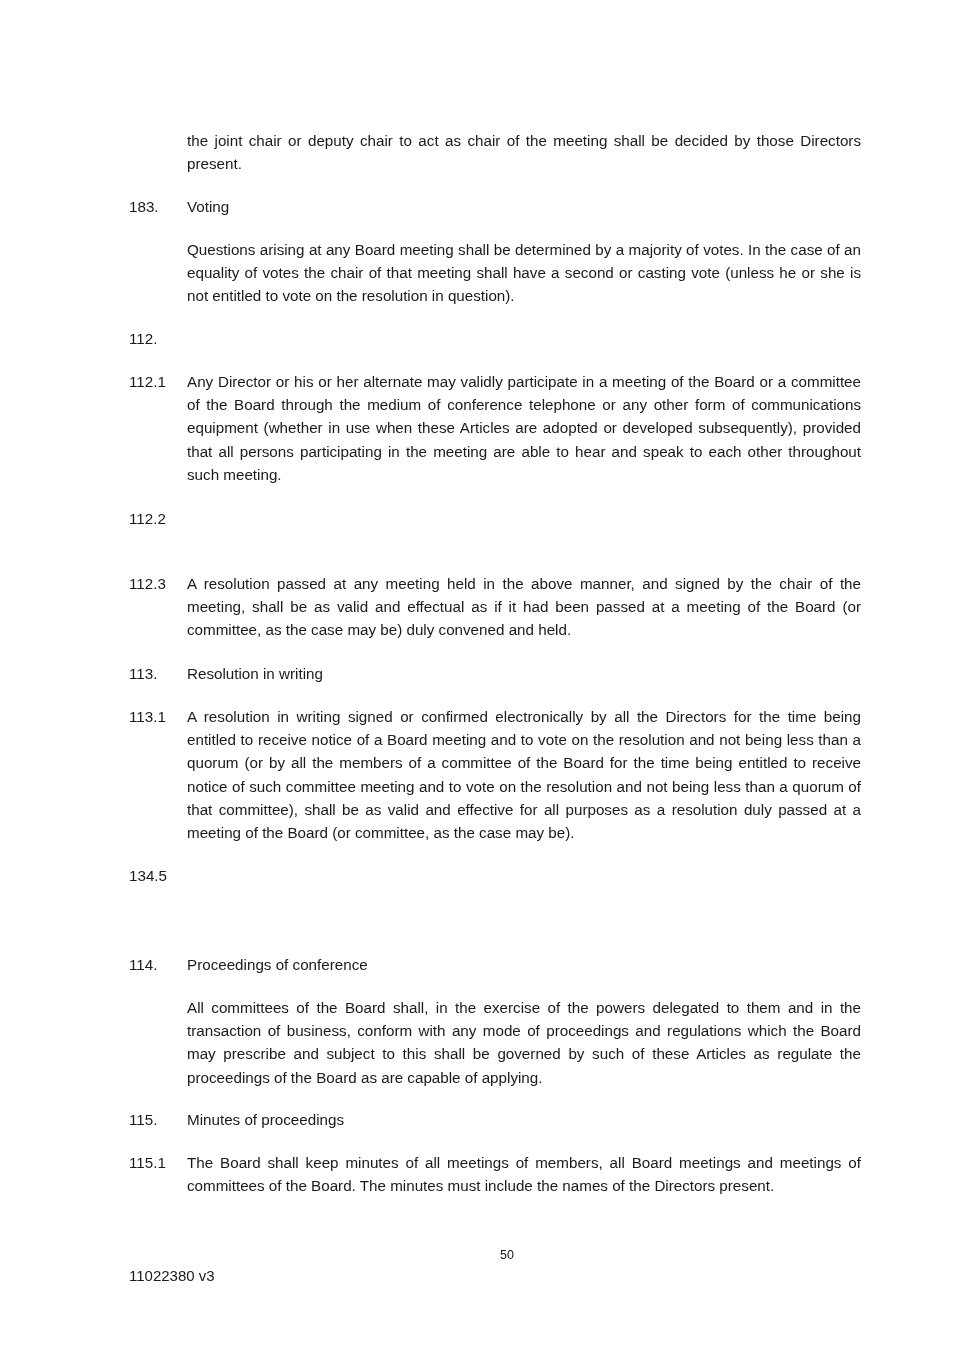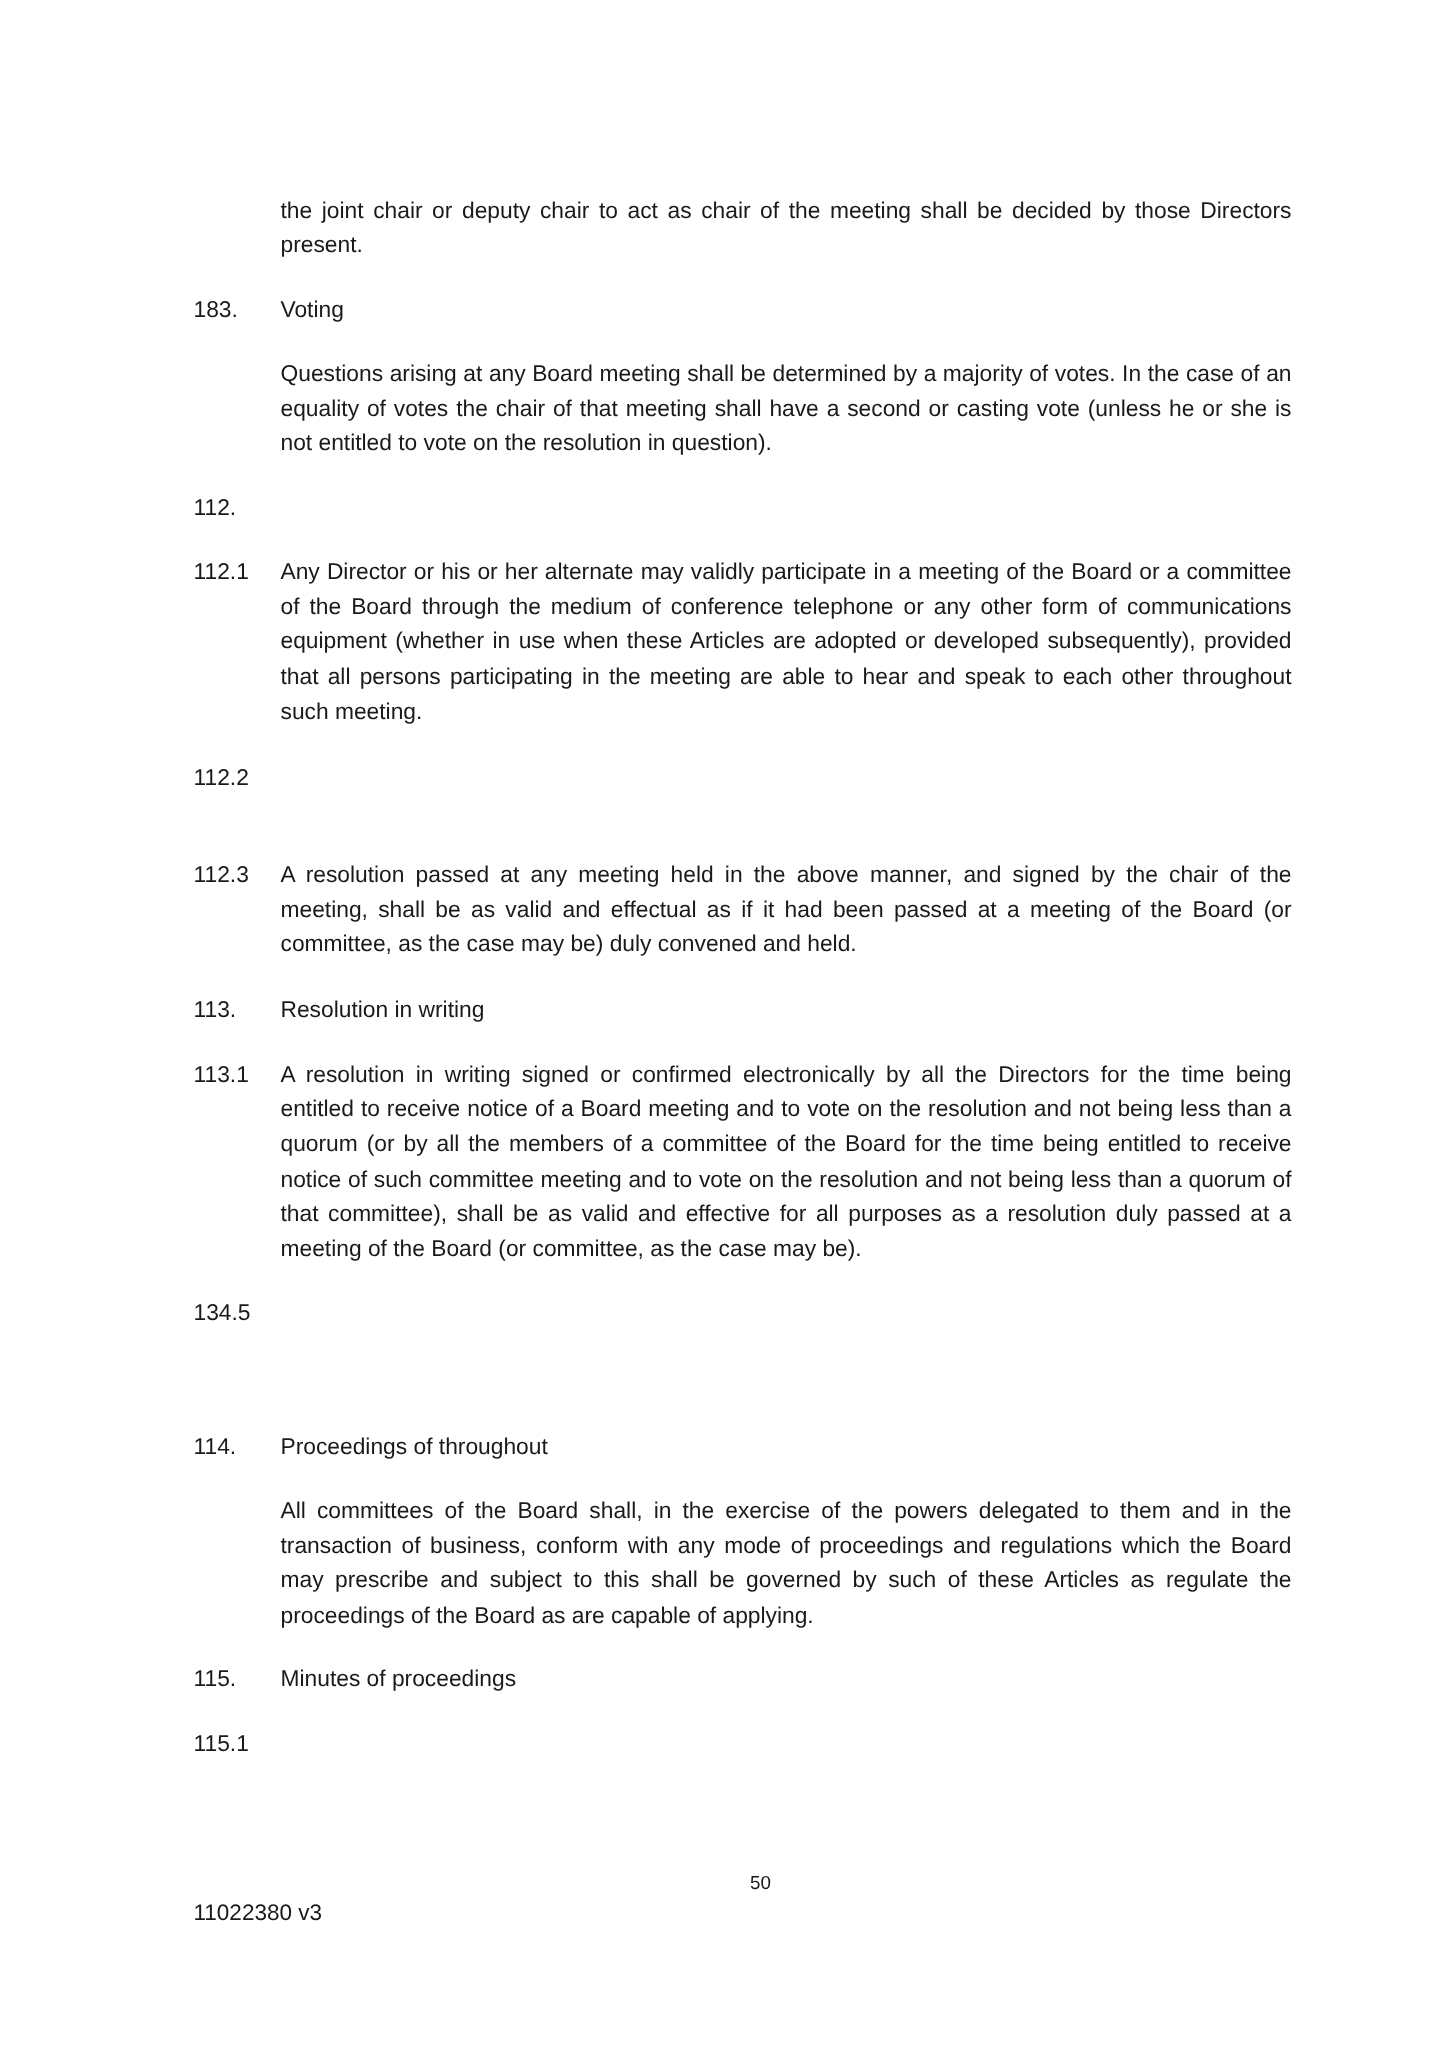--- a/index.html
+++ b/index.html
@@ -41,23 +41,24 @@
 
   <div class="num" style="top:662px">113.</div>
   <div class="heading" style="top:662px">Resolution in writing</div>
 
   <div class="num" style="top:705px">113.1</div>
   <div class="para" style="top:705px">A resolution in writing signed or confirmed electronically by all the Directors for the time being entitled to receive notice of a Board meeting and to vote on the resolution and not being less than a quorum (or by all the members of a committee of the Board for the time being entitled to receive notice of such committee meeting and to vote on the resolution and not being less than a quorum of that committee), shall be as valid and effective for all purposes as a resolution duly passed at a meeting of the Board (or committee, as the case may be).</div>
 
   <div class="num" style="top:864px">134.5</div>
 
   <div class="num" style="top:953px">114.</div>
-  <div class="heading" style="top:953px">Proceedings of throughout</div>
+  <div class="heading" style="top:953px">Proceedings of conference</div>
   <div class="para" style="top:996px">All committees of the Board shall, in the exercise of the powers delegated to them and in the transaction of business, conform with any mode of proceedings and regulations which the Board may prescribe and subject to this shall be governed by such of these Articles as regulate the proceedings of the Board as are capable of applying.</div>
 
   <div class="num" style="top:1108px">115.</div>
   <div class="heading" style="top:1108px">Minutes of proceedings</div>
 
   <div class="num" style="top:1151px">115.1</div>
+  <div class="para" style="top:1151px">The Board shall keep minutes of all meetings of members, all Board meetings and meetings of committees of the Board. The minutes must include the names of the Directors present.</div>
 
   <div class="footer-page">50</div>
   <div class="footer-ref">11022380 v3</div>
 </div>
 
 </body></html>

